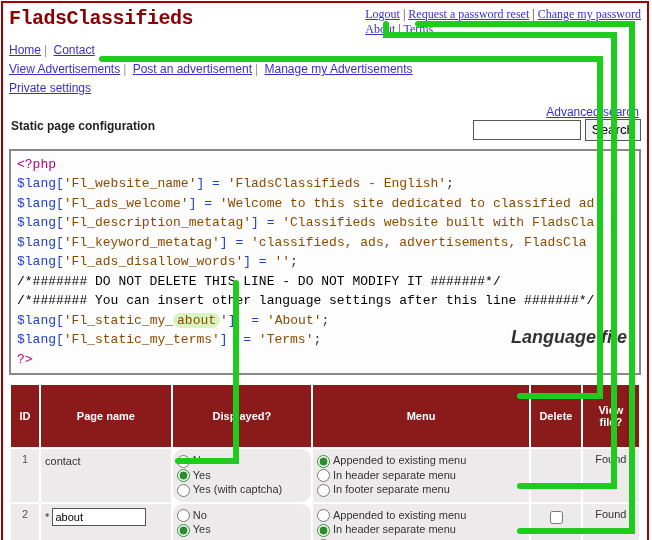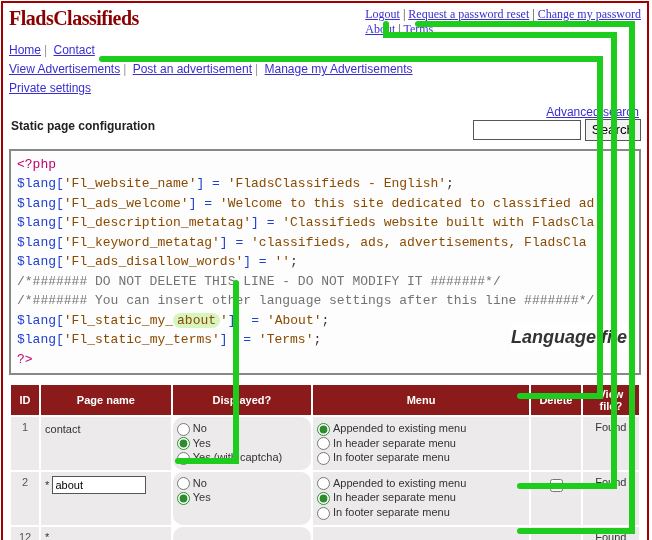--- a/index.html
+++ b/index.html
@@ -1,40 +1,40 @@
 <!DOCTYPE html>
 <html><head>
 <meta charset="utf-8">
 <style>
   * { box-sizing: border-box; }
   body { margin: 0; font-family: "Trebuchet MS", Verdana, Arial, sans-serif; font-size: 12px; color: #333; background: #fff; width: 652px; }
   .frame { border: 2px solid #a00000; width: 648px; margin: 1px; }
   .hdr { padding: 4px 6px 2px; }
-  .brand { font-family: Liberation Serif, serif; font-size: 20px; font-weight: 900; color: #8b0000; letter-spacing: -0.5px; }
+  .brand { font-family: Liberation Mono, monospace; font-size: 20px; font-weight: 900; color: #8b0000; letter-spacing: -0.5px; }
   .toplinks { float: right; text-align: right; font-size: 12px; font-family: Liberation Serif, serif; }
   .toplinks a, .nav a, .adv a { color: #3a2ecf; text-decoration: underline; }
   .toplinks .row { white-space: nowrap; }
   .loggedin { color: #666; }
   .loggedin .who { color: #b0252a; }
   .nav { padding: 2px 6px 4px; font-size: 12px; line-height: 1.6; }
   .nav .sep { color: #999; padding: 0 3px; }
   .adv { text-align: right; padding: 2px 8px 0; }
   h2.sectitle { margin: 0 0 4px 8px; font-size: 12px; font-weight: 700; color: #222; }
   .searchrow { float: right; padding: 0 6px 4px; }
   .searchrow input[type=text] { border: 1px solid #555; height: 20px; width: 108px; }
   .searchrow button { border: 1px solid #555; background: #f2f2f2; height: 22px; padding: 0 6px; }
   .code { margin: 4px 6px 8px; border: 2px solid #888; background: #fdfdfd; font-family: "Courier New", monospace; font-size: 13px; line-height: 1.5; padding: 4px 6px; white-space: pre; overflow: hidden; position: relative; }
   .code .var { color: #2040d0; }
   .code .str { color: #8a4a00; }
-  .code .cmt { color: #737373; }
+  .code .cmt { color: #000000; }
   .code .tag { color: #c00070; }
   .code .about-hl { background: #d8f5c0; border-radius: 10px; padding: 0 4px; }
   .code .lflabel { position: absolute; right: 12px; bottom: 22px; font-style: italic; font-weight: 700; font-family: "Trebuchet MS", sans-serif; color: #333; font-size: 18px; background: #fff; }
   table.grid { border-collapse: separate; border-spacing: 2px; margin: 0 6px 6px; width: 632px; }
-  table.grid th { background: #8b1a1a; color: #fff; font-weight: 700; font-size: 11px; text-align: center; padding: 3px 4px; }
+  table.grid th { background: #8b1a1a; color: #fff; font-weight: 700; font-size: 11px; text-align: center; padding: 19px 4px; }
   table.grid td { background: #eceaea; font-size: 11px; padding: 4px 4px; vertical-align: top; }
   table.grid td.id { text-align: center; width: 26px; color: #555; }
   table.grid td.name { width: 120px; }
   table.grid td.name input { width: 94px; border: 1px solid #555; height: 18px; font-size: 11px; }
   table.grid td.name .nb { display: inline-block; width: 100%; padding: 2px 0; }
   table.grid td.disp { width: 128px; border-radius: 10px; }
   table.grid td.menu { width: 200px; margin-top: 8px; }
   table.grid td.del  { width: 46px; text-align: center; }
   table.grid td.vf   { width: 52px; text-align: center; }
   .opt { display: block; margin: 1px 0; }

